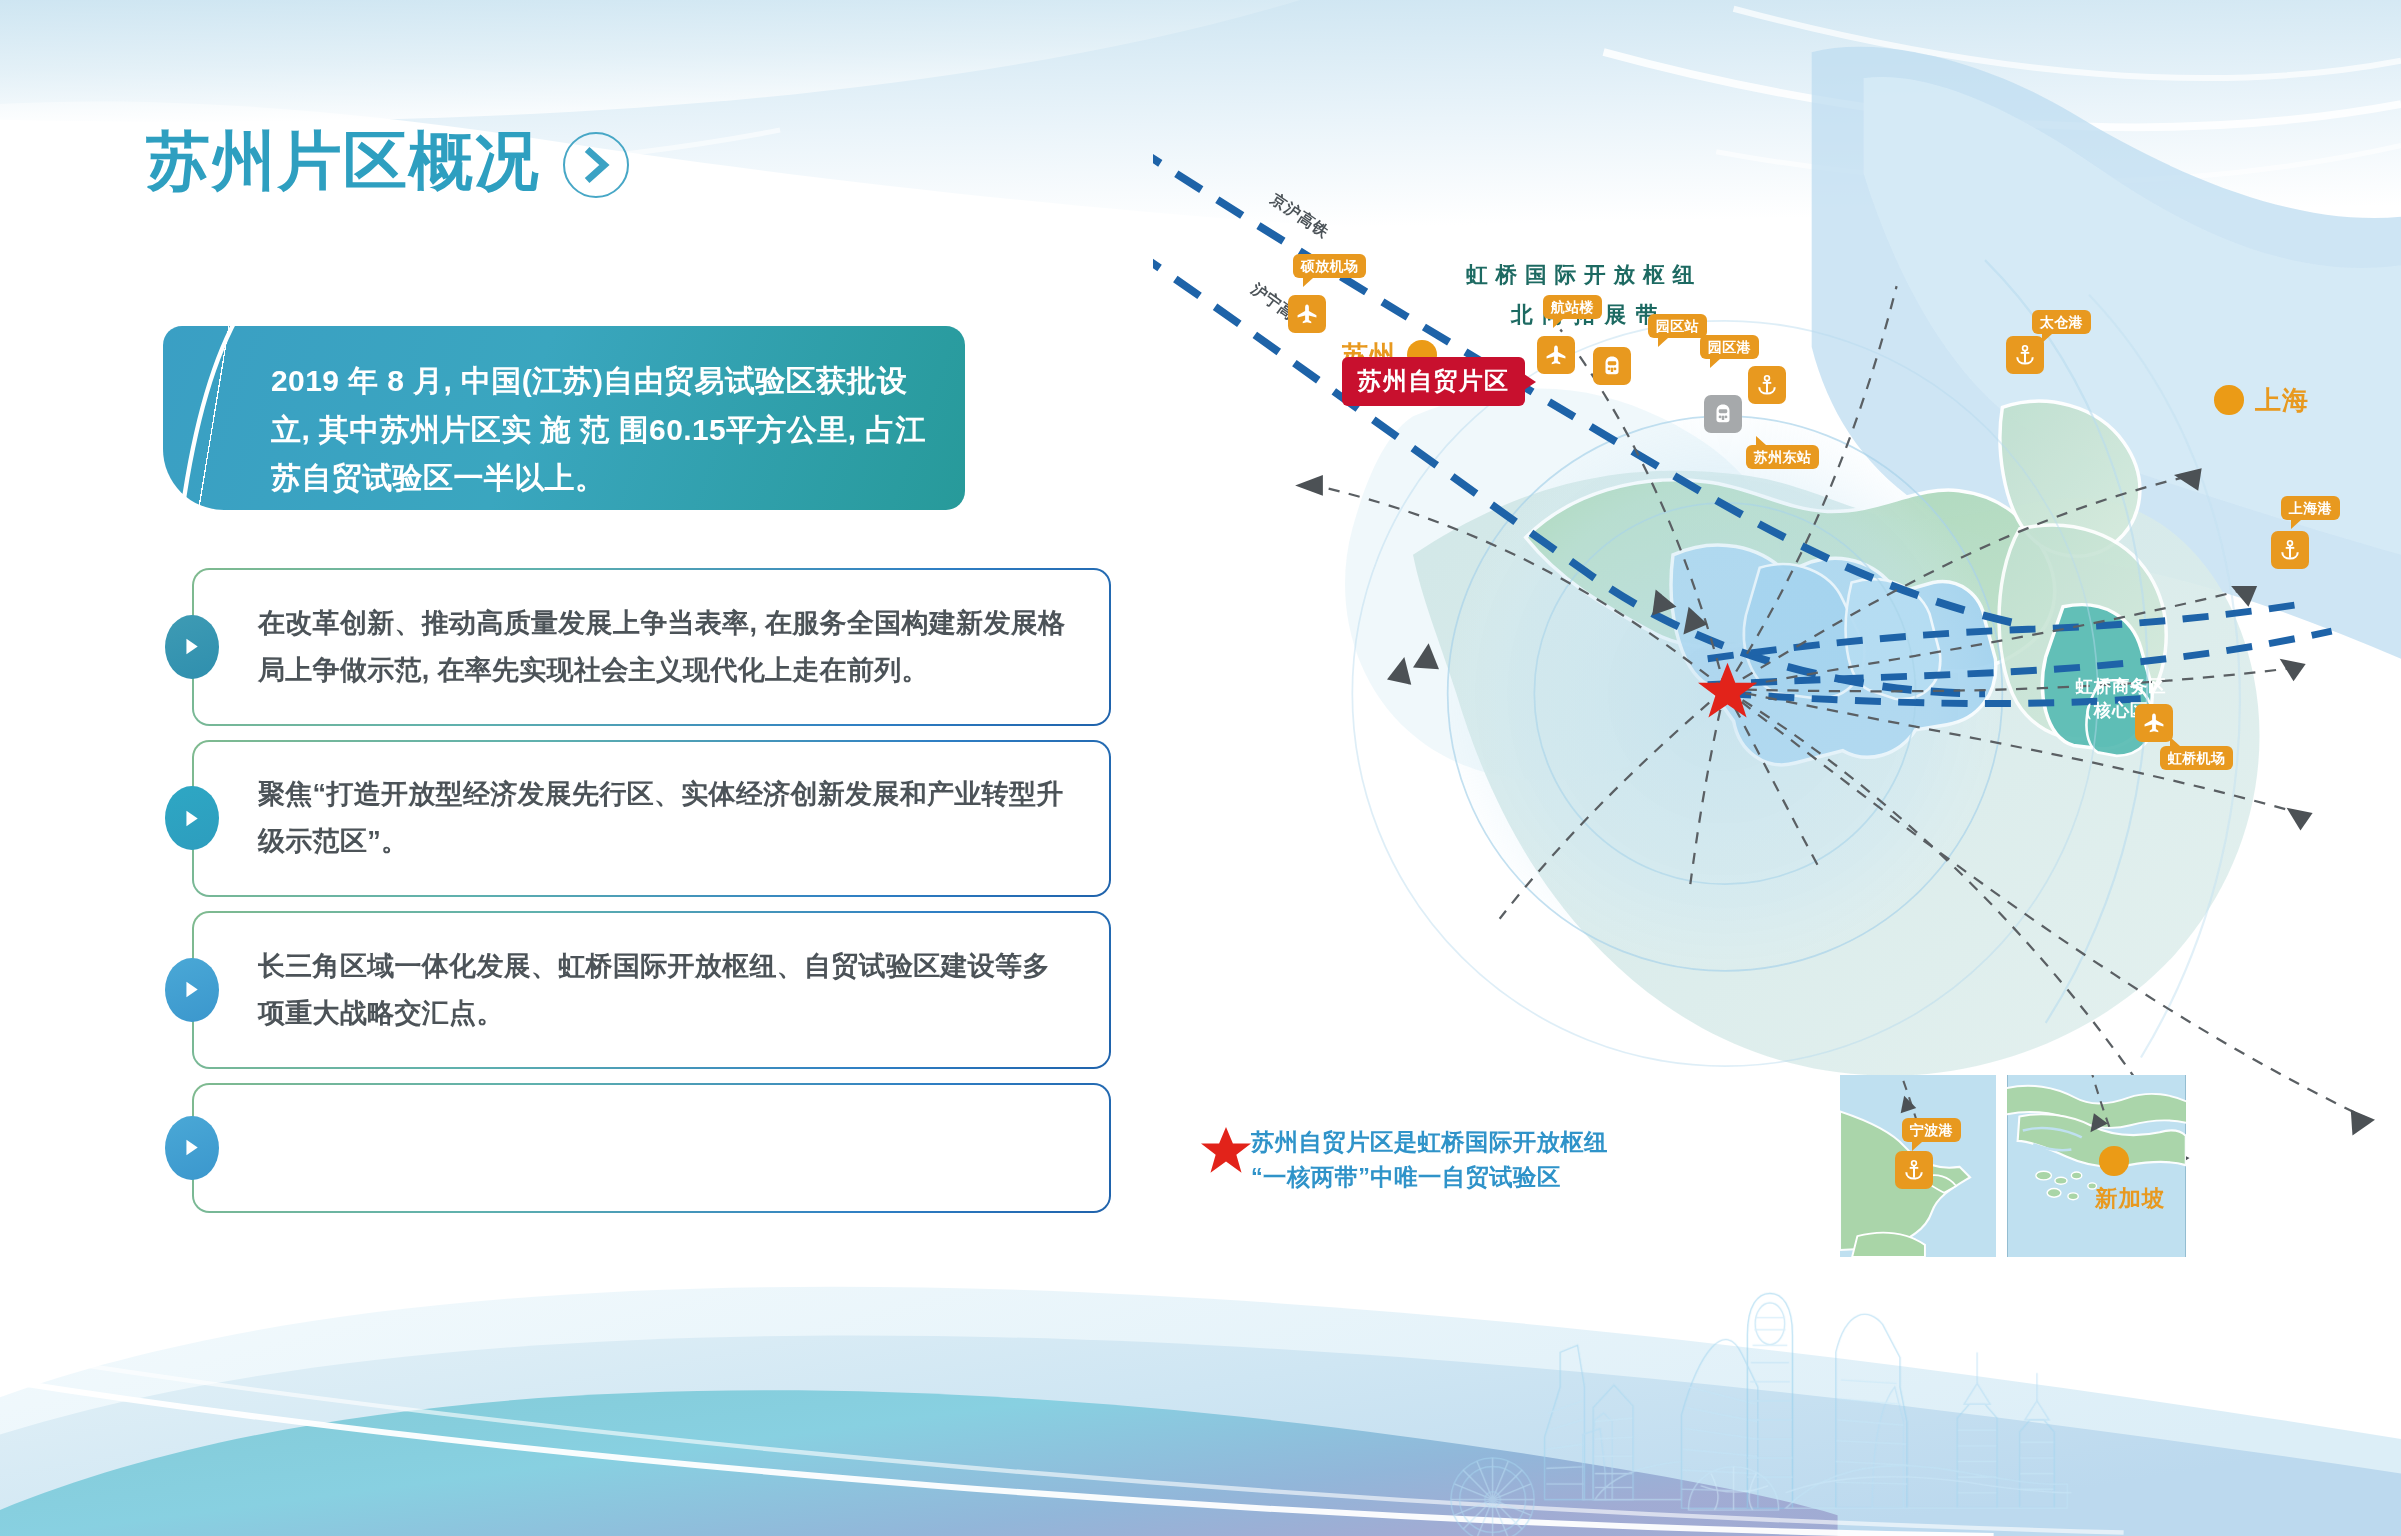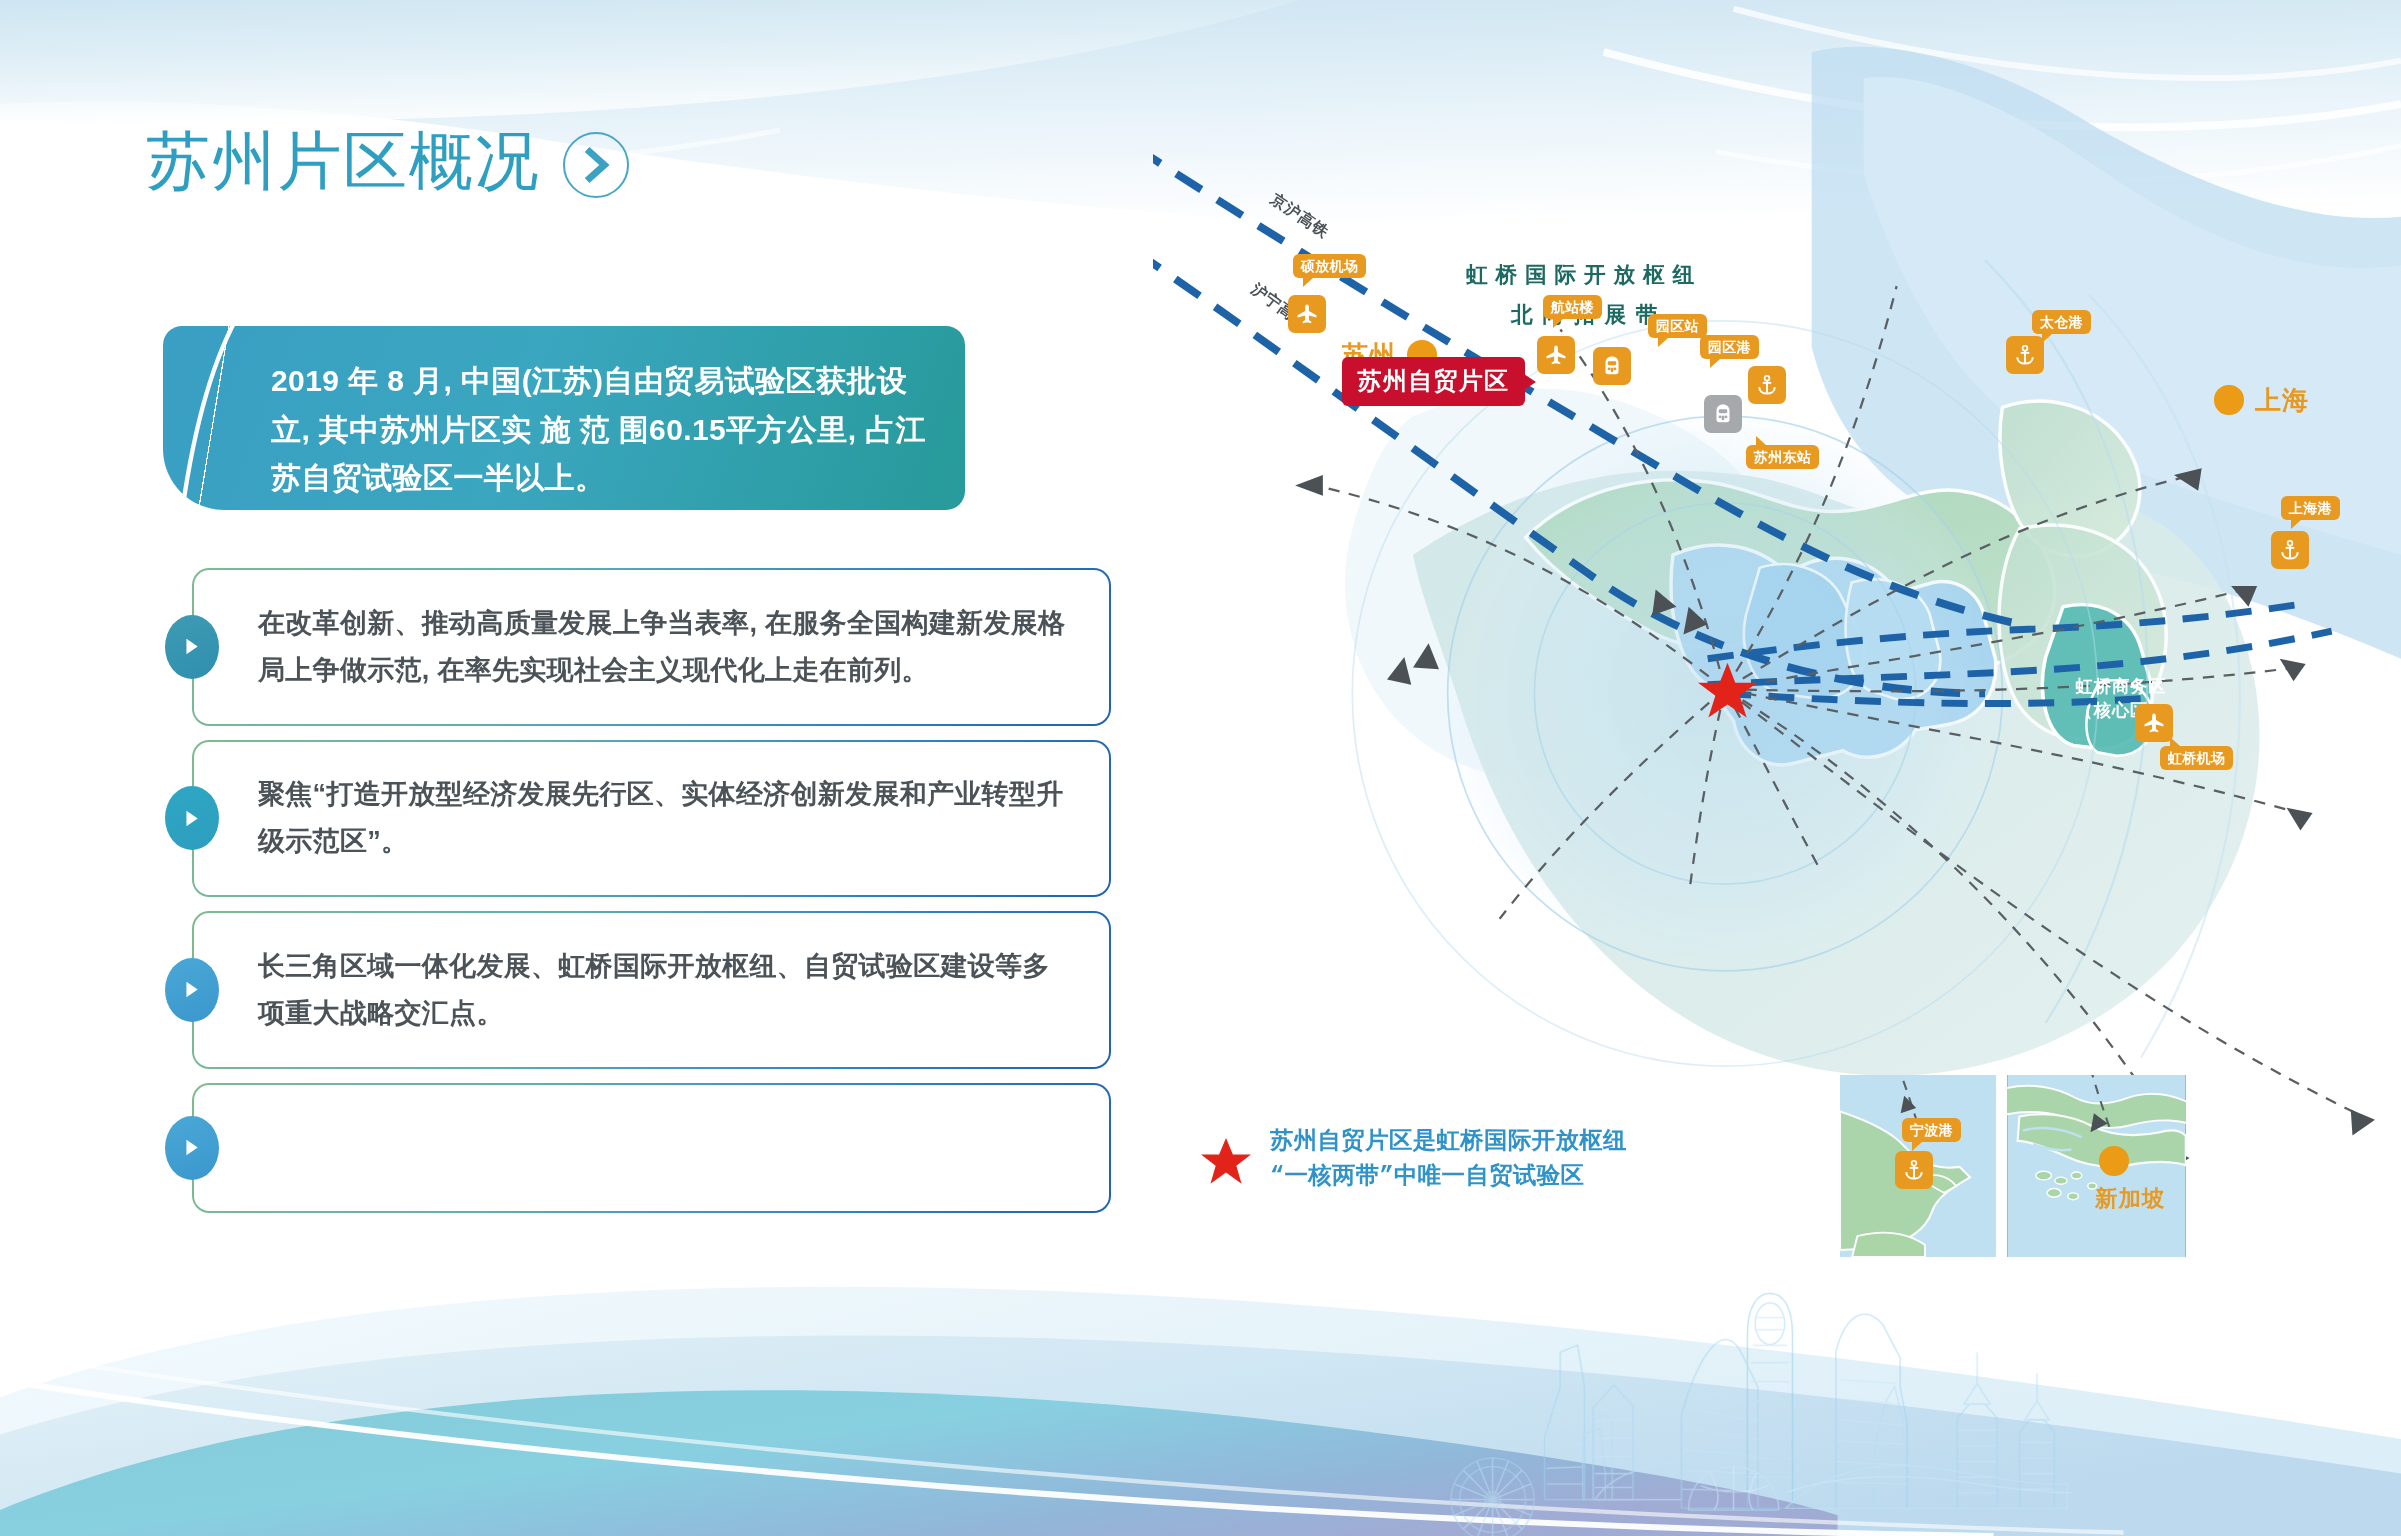--- a/index.html
+++ b/index.html
@@ -16,21 +16,21 @@
   
   .left-col { position:absolute; left:0; top:0; width:1153px; height:1536px; z-index:5; }
 
   .title-block { position:absolute; left:146px; top:113px; }
   .title-sub {
     font-size:37px; color:#8f969b; letter-spacing:1.7px; font-weight:400;
     white-space:nowrap;
   }
   .title-row { display:flex; align-items:center; gap:22.5px; margin-top:12px; }
   .title-main {
-    font-size:64px; font-weight:400; color:#2e9fc0; letter-spacing:1.7px;
+    font-size:64px; font-weight:700; color:#2e9fc0; letter-spacing:1.7px;
     white-space:nowrap; line-height:1.05;
   }
   .chev-circle {
     width:66px; height:66px; border:2.6px solid #47a7c6; border-radius:50%;
     display:flex; align-items:center; justify-content:center; flex:0 0 auto;
     margin-top:7px;
   }
 
   
   .hero-box {
@@ -123,21 +123,21 @@
   .ftz-badge {
     position:absolute; background:#c8102e; color:#fff; font-size:24px; font-weight:700;
     padding:7.8px 15.6px 9.5px; border-radius:6px; letter-spacing:1.3px; white-space:nowrap; z-index:31;
   }
   .ftz-badge:after {
     content:""; position:absolute; right:-11.3px; top:50%; transform:translateY(-50%);
     border-left:12px solid #c8102e; border-top:8.7px solid transparent; border-bottom:8.7px solid transparent;
   }
 
   
-  .legend { position:absolute; left:1201px; top:1125px; display:flex; align-items:center; gap:19px; z-index:40;font-family:Liberation Mono, monospace; }
+  .legend { position:absolute; left:1201px; top:1125px; display:flex; z-index:40; }
   .legend-txt { color:#2f93c9; font-size:23.4px; font-weight:700; line-height:1.5; letter-spacing:0.4px; white-space:nowrap; }
 
   
   .inset { position:absolute; background:#0c4a6e; z-index:20; overflow:hidden; }
   .inset-ningbo { left:1840px; top:1075px; width:156px; height:182px; }
   .inset-sing   { left:2007px; top:1075px; width:179px; height:182px; }
   .inset svg { display:block; }
 </style>
 </head>
 <body>

